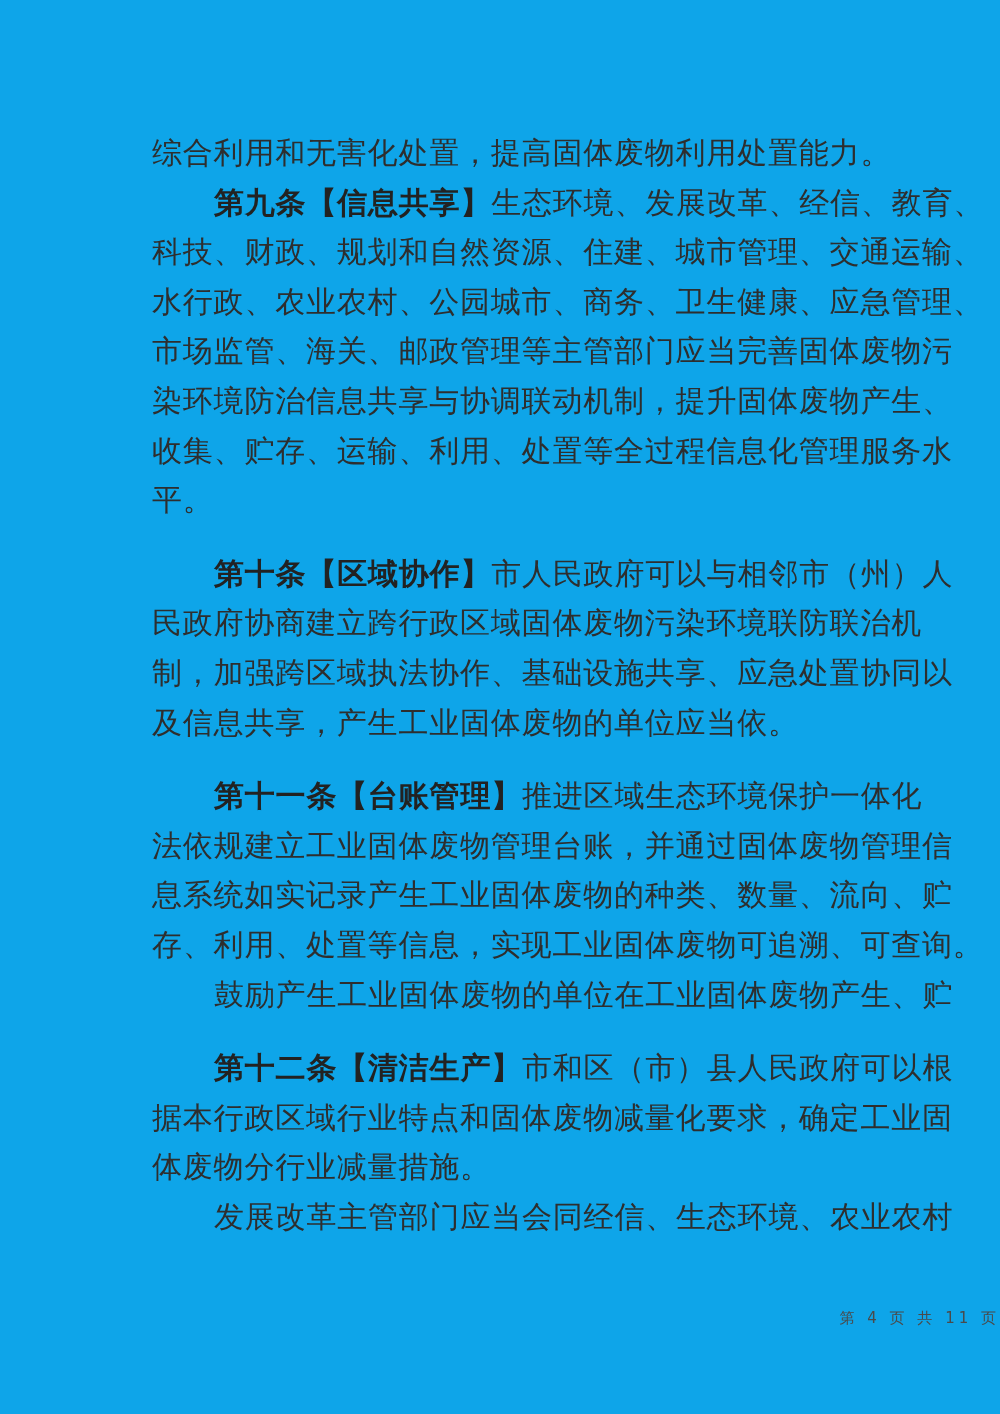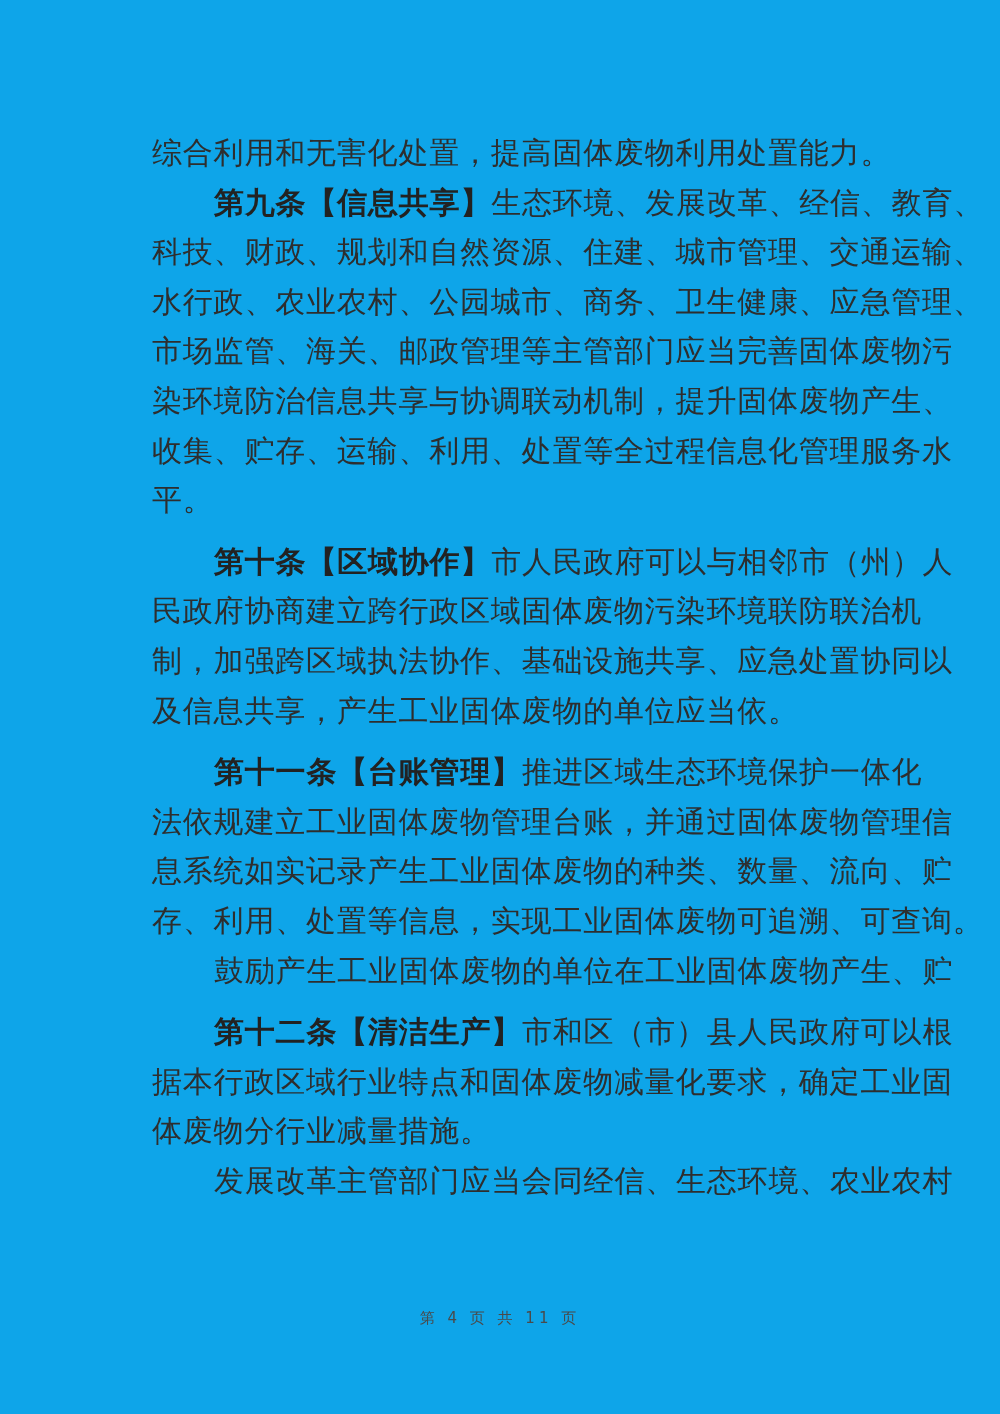--- a/index.html
+++ b/index.html
@@ -26,34 +26,34 @@
   }
   .line {
     height: 49.6px;
     line-height: 49.6px;
     white-space: nowrap;
   }
   .line.indent {
     padding-left: 62px;
   }
   .line.sect {
-    margin-top: 12px;
+    margin-top: 24px;
   }
   .bold {
     font-weight: bold;
     color: #222222;
   }
   .footer {
     position: absolute;
     left: 0;
     right: 0;
     top: 1303px;
     height: 30px;
     line-height: 30px;
-    text-align: center;
+    text-align: right;
     font-size: 15px;
     letter-spacing: 4px;
     color: #4a4a4a;
     font-family: "DejaVu Sans", "Liberation Sans", sans-serif;
   }
 </style>
 </head>
 <body>
 
 <div class="page">

